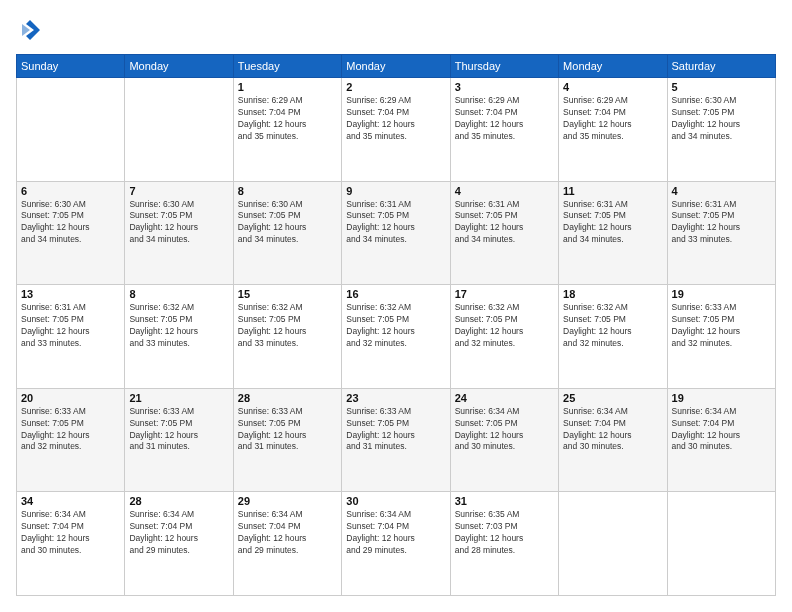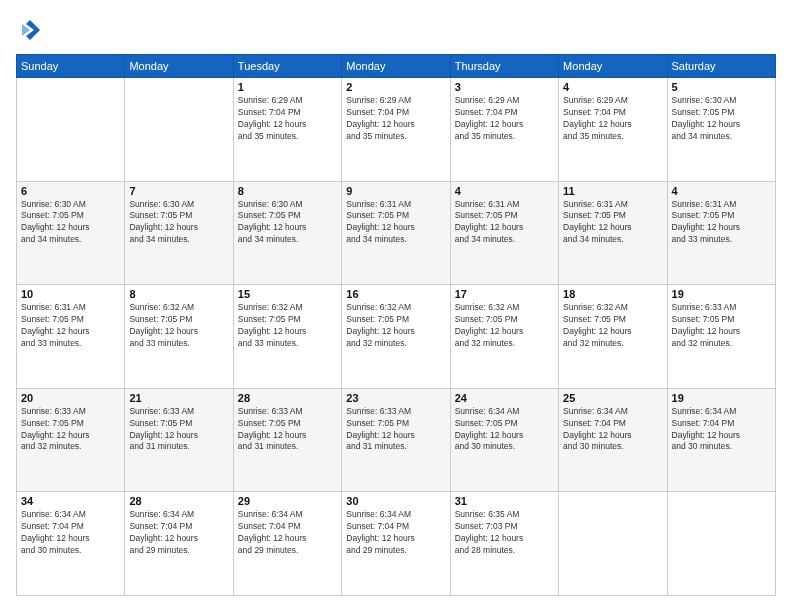--- a/index.html
+++ b/index.html
@@ -223,21 +223,21 @@
           <td>
             <span class="day-number">4</span>
             <div class="day-info" style="white-space: pre-line;">Sunrise: 6:31 AM
 Sunset: 7:05 PM
 Daylight: 12 hours
 and 33 minutes.</div>
           </td>
         </tr>
         <tr>
           <td>
-            <span class="day-number">10</span>
+            <span class="day-number">13</span>
             <div class="day-info" style="white-space: pre-line;">Sunrise: 6:31 AM
 Sunset: 7:05 PM
 Daylight: 12 hours
 and 33 minutes.</div>
           </td>
           <td>
             <span class="day-number">8</span>
             <div class="day-info" style="white-space: pre-line;">Sunrise: 6:32 AM
 Sunset: 7:05 PM
 Daylight: 12 hours

